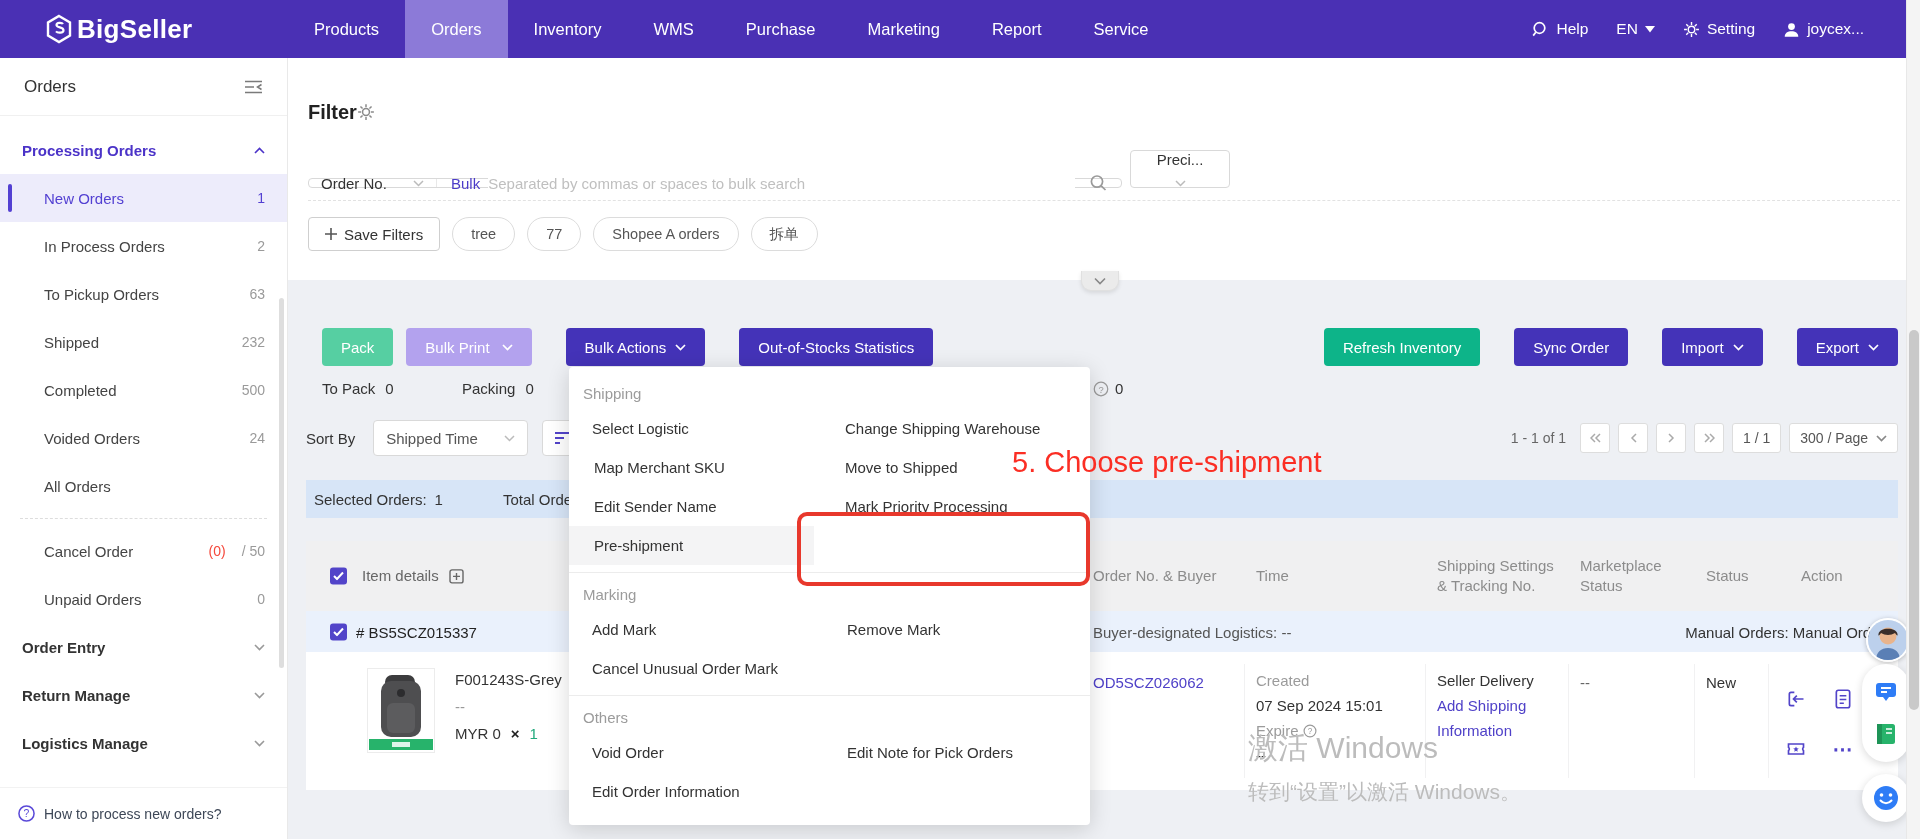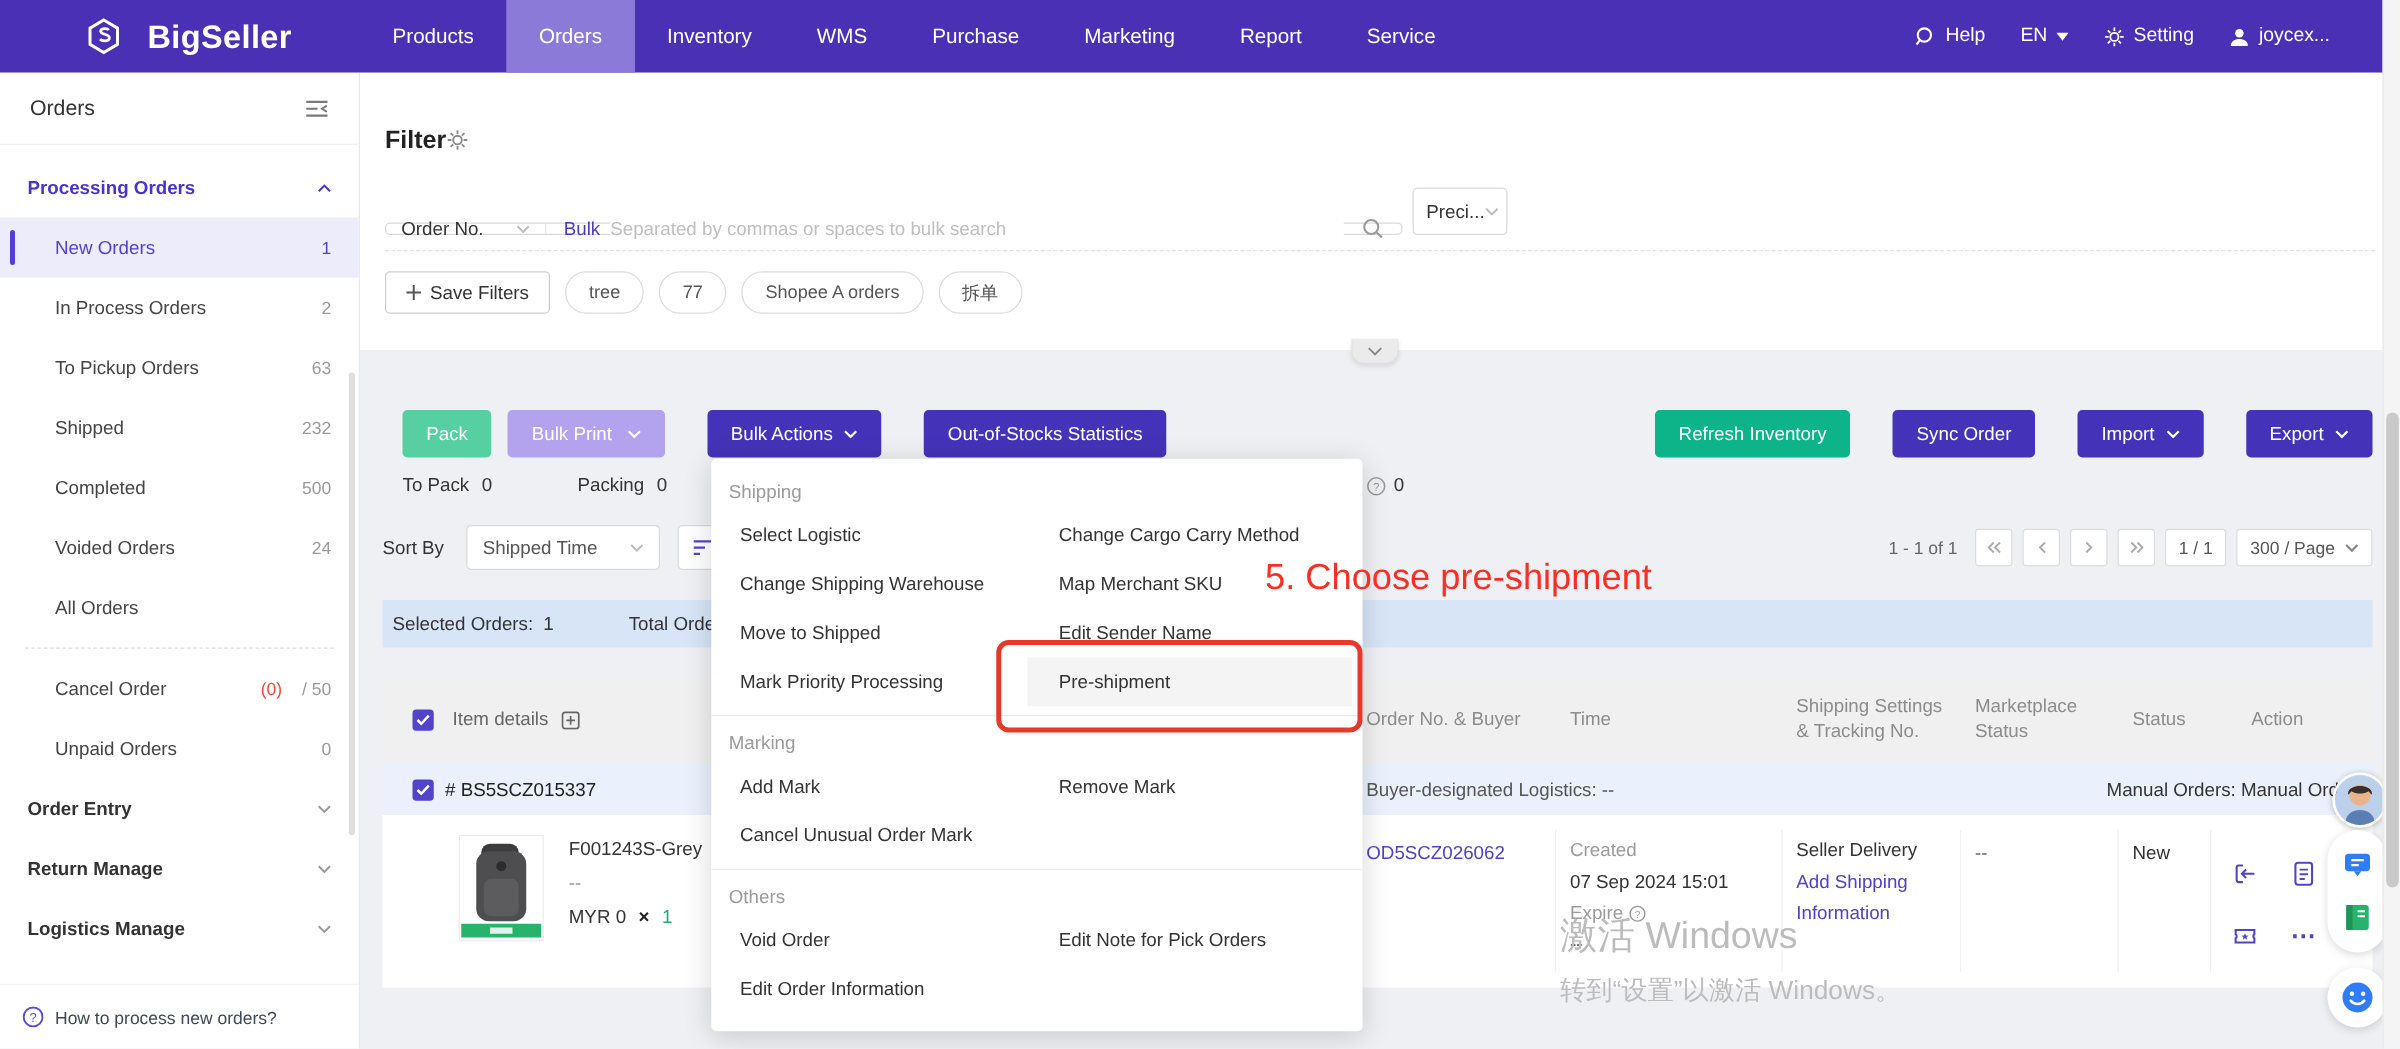--- a/index.html
+++ b/index.html
@@ -3,21 +3,21 @@
 <meta charset="utf-8">
 <style>
 * { margin:0; padding:0; box-sizing:border-box; }
 html,body { width:1920px; height:839px; overflow:hidden; }
 body { font-family:"Liberation Sans", sans-serif; background:#eef0f4; position:relative; }
 #app { position:relative; width:1920px; height:839px; overflow:hidden; }
 svg { display:block; }
 
 
 .navbar { position:absolute; left:0; top:0; width:1920px; height:58px; background:#4a30b4; display:flex; align-items:stretch; color:#fff; z-index:20; }
-.brand { display:flex; align-items:center; gap:20px; padding-left:68px; width:288px; flex:none; }
+.brand { display:flex; align-items:center; gap:3px; padding-left:44px; width:288px; flex:none; }
 .brand-name { font-size:26px; font-weight:bold; letter-spacing:.3px; }
 .nav-items { display:flex; align-items:stretch; }
 .nav-item { display:flex; align-items:center; padding:0 26px; font-size:16.5px; cursor:pointer; white-space:nowrap; }
 .nav-item.active { background:#8c7ad8; }
 .nav-right { margin-left:auto; display:flex; align-items:center; gap:28px; padding-right:56px; font-size:15.5px; }
 .nav-chunk { display:flex; align-items:center; gap:7px; cursor:pointer; white-space:nowrap; }
 
 
 .sidebar { position:absolute; left:0; top:58px; width:288px; height:781px; background:#fff; border-right:1px solid #e9e9e9; z-index:5; }
 .sb-head { height:58px; display:flex; align-items:center; justify-content:space-between; padding:0 24px; border-bottom:1px solid #f0f0f0; }
@@ -42,21 +42,21 @@
 .filter-panel { background:#fff; height:222px; padding:40px 20px 0 20px; position:relative; }
 .filter-head { display:flex; align-items:center; height:28px; }
 .filter-title { font-size:20px; font-weight:bold; color:#222; }
 .search-row { margin-top:24px; display:flex; gap:8px; height:38px; }
 .search-box { width:814px; border:1px solid #d9d9d9; border-radius:4px; display:flex; align-items:center; background:#fff;margin-top:28px; }
 .search-type { width:128px; height:100%; padding:0 12px; display:flex; align-items:center; justify-content:space-between; color:#333; font-size:15px; border-right:1px solid #e8e8e8; cursor:pointer; }
 .bulk-prefix { color:#4b3bc8; font-size:15px; margin:0 8px 0 14px; }
 .search-input { flex:1; border:none; outline:none; font-size:15px; color:#333; min-width:0; }
 .search-input::placeholder { color:#bfbfbf; }
 .search-btn { width:46px; height:100%; display:flex; align-items:center; justify-content:center; cursor:pointer; }
-.preci-box { width:76px; border:1px solid #d9d9d9; border-radius:4px; display:flex; align-items:center; justify-content:space-between; padding:0 10px; font-size:15px; color:#333; cursor:pointer; background:#fff; }
+.preci-box { width:100px; border:1px solid #d9d9d9; border-radius:4px; display:flex; align-items:center; justify-content:space-between; padding:0 10px; font-size:15px; color:#333; cursor:pointer; background:#fff;flex-direction:column; }
 .dashed { border-top:1px dashed #e2e2e2; margin-top:12px; }
 .tags-row { margin-top:16px; display:flex; gap:12px; height:34px; }
 .save-filters { display:flex; align-items:center; gap:7px; border:1px solid #cfcfcf; border-radius:4px; padding:0 16px; font-size:15px; color:#333; background:#fff; cursor:pointer; }
 .tag { border:1px solid #dcdcdc; border-radius:17px; padding:0 18px; display:flex; align-items:center; font-size:14.5px; color:#555; cursor:pointer; background:#fff; }
 .collapse-pill { position:absolute; left:793px; top:213px; width:38px; height:20px; background:#ebebeb; border:1px solid #e0e0e0; border-top:none; border-radius:0 0 10px 10px; display:flex; align-items:center; justify-content:center; box-shadow:0 2px 4px rgba(0,0,0,.10); z-index:10; cursor:pointer; }
 
 .content { padding:0 22px 0 18px; }
 .toolbar-row { margin-top:48px; display:flex; justify-content:space-between; }
 .left-btns { display:flex; gap:13px; margin-left:16px; }
 .right-btns { display:flex; gap:13px; }
@@ -592,21 +592,20 @@
           </div>
         </div>
       </div>
     </div>
   </div>
 
   <div class="dropdown">
     <div class="menu-title">Shipping</div>
     <div class="menu-grid">
       <div class="mi mi-l">Select Logistic</div>
-      <div class="mi mi-r">Change Cargo Carry Method</div>
       <div class="mi mi-l">Change Shipping Warehouse</div>
       <div class="mi mi-r">Map Merchant SKU</div>
       <div class="mi mi-l">Move to Shipped</div>
       <div class="mi mi-r">Edit Sender Name</div>
       <div class="mi mi-l">Mark Priority Processing</div>
       <div class="mi mi-r hl">Pre-shipment</div>
     </div>
     <div class="menu-divider"></div>
     <div class="menu-title">Marking</div>
     <div class="menu-grid">

